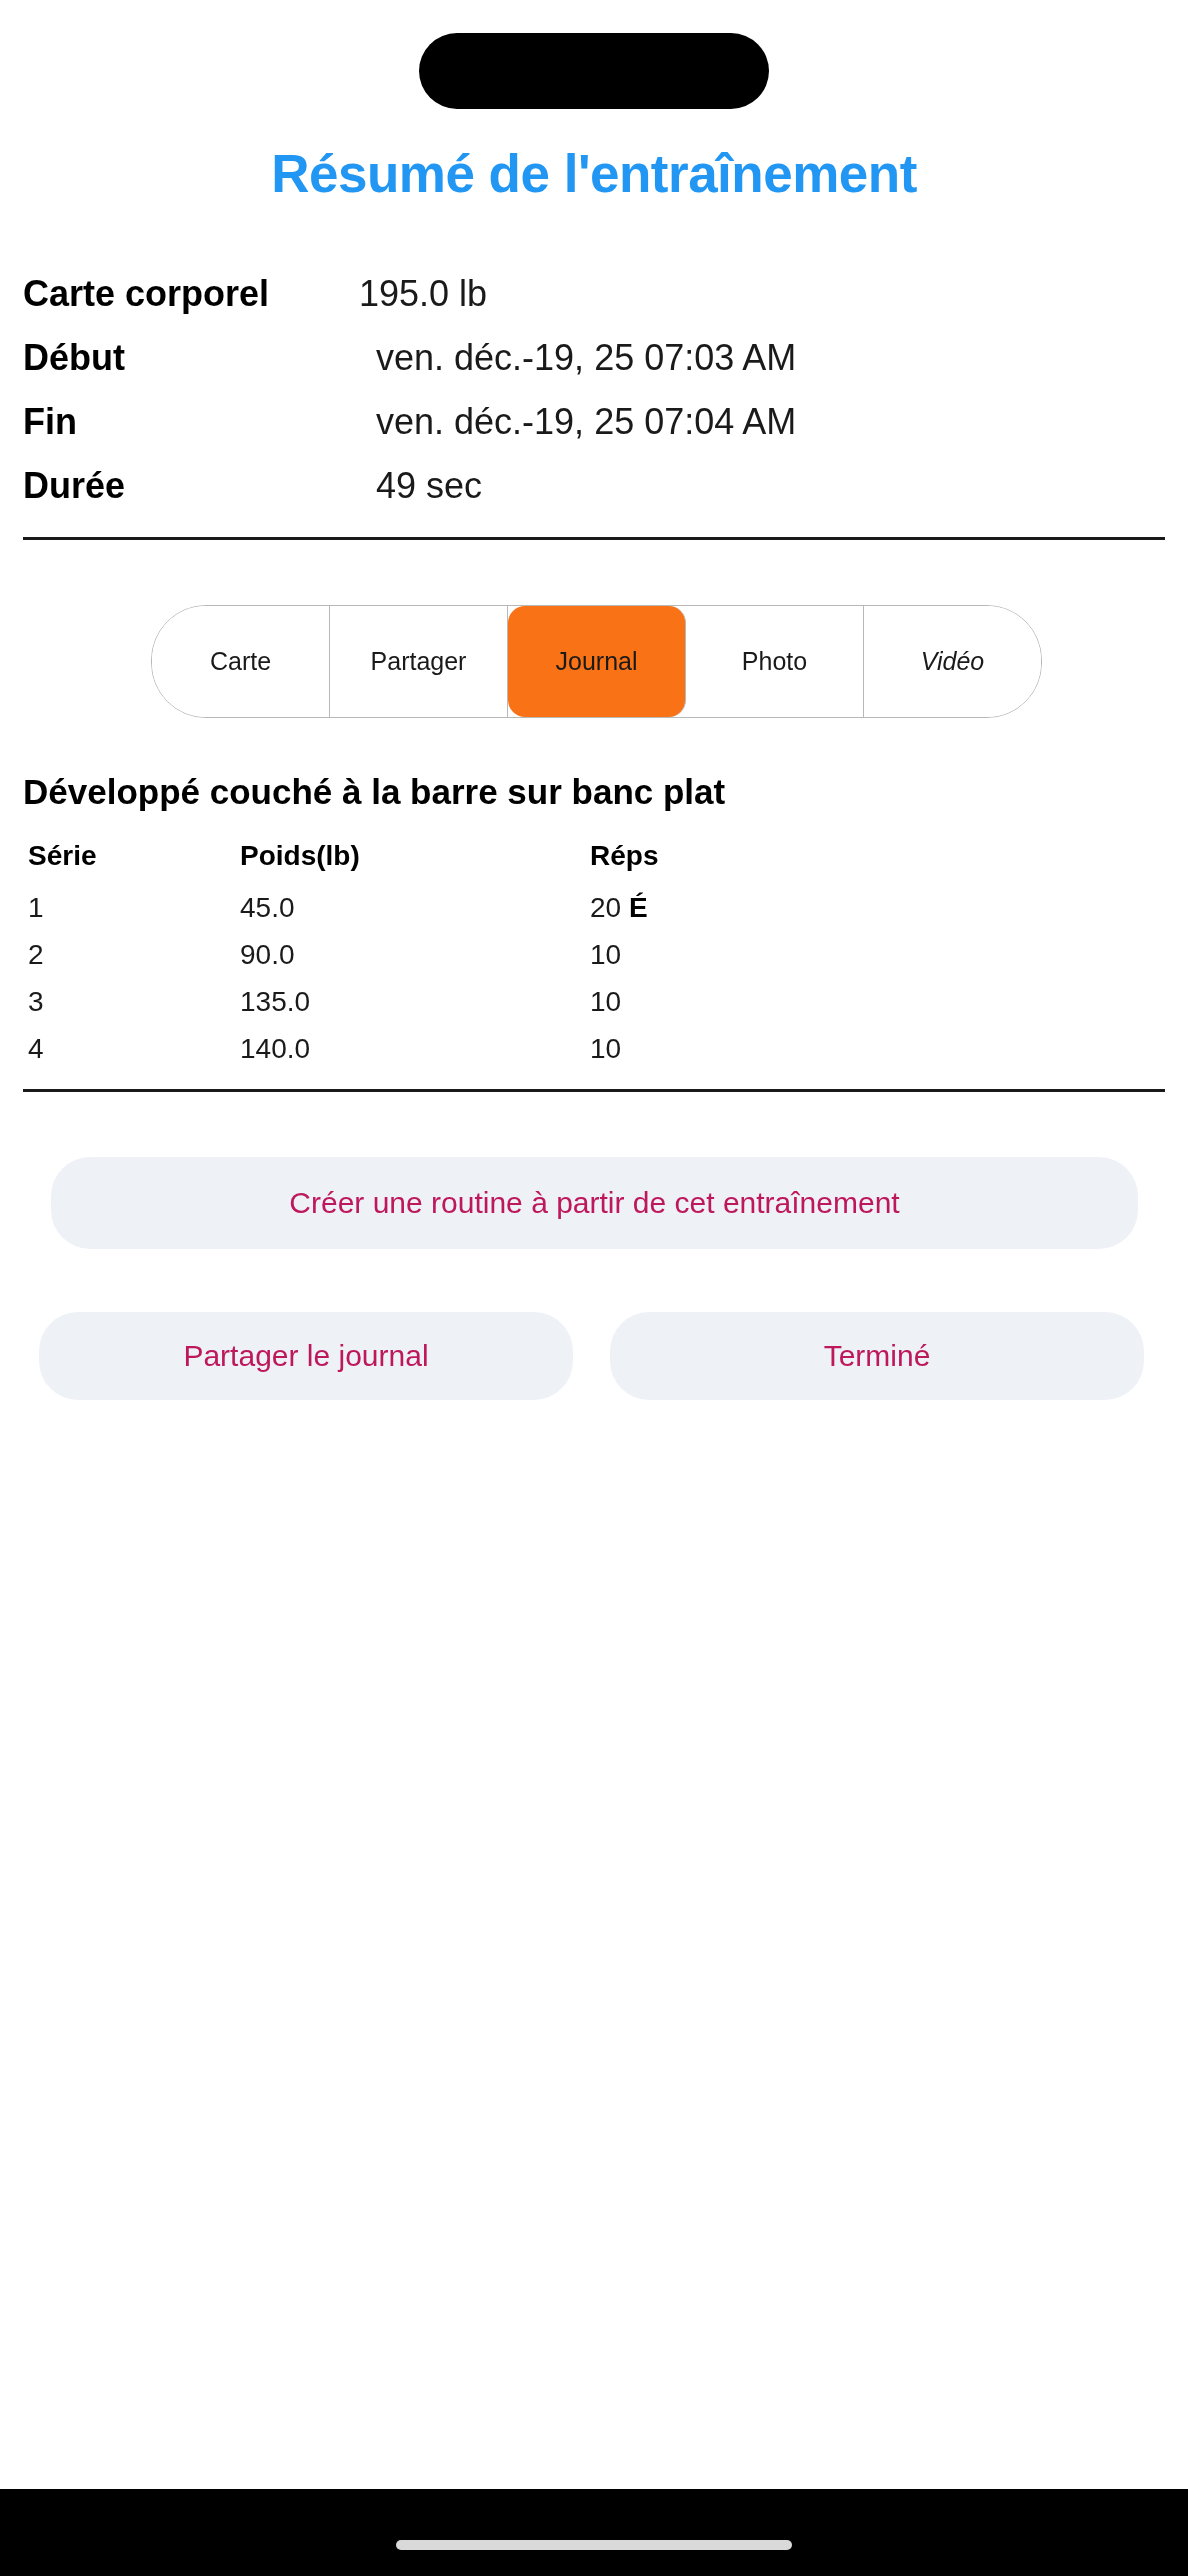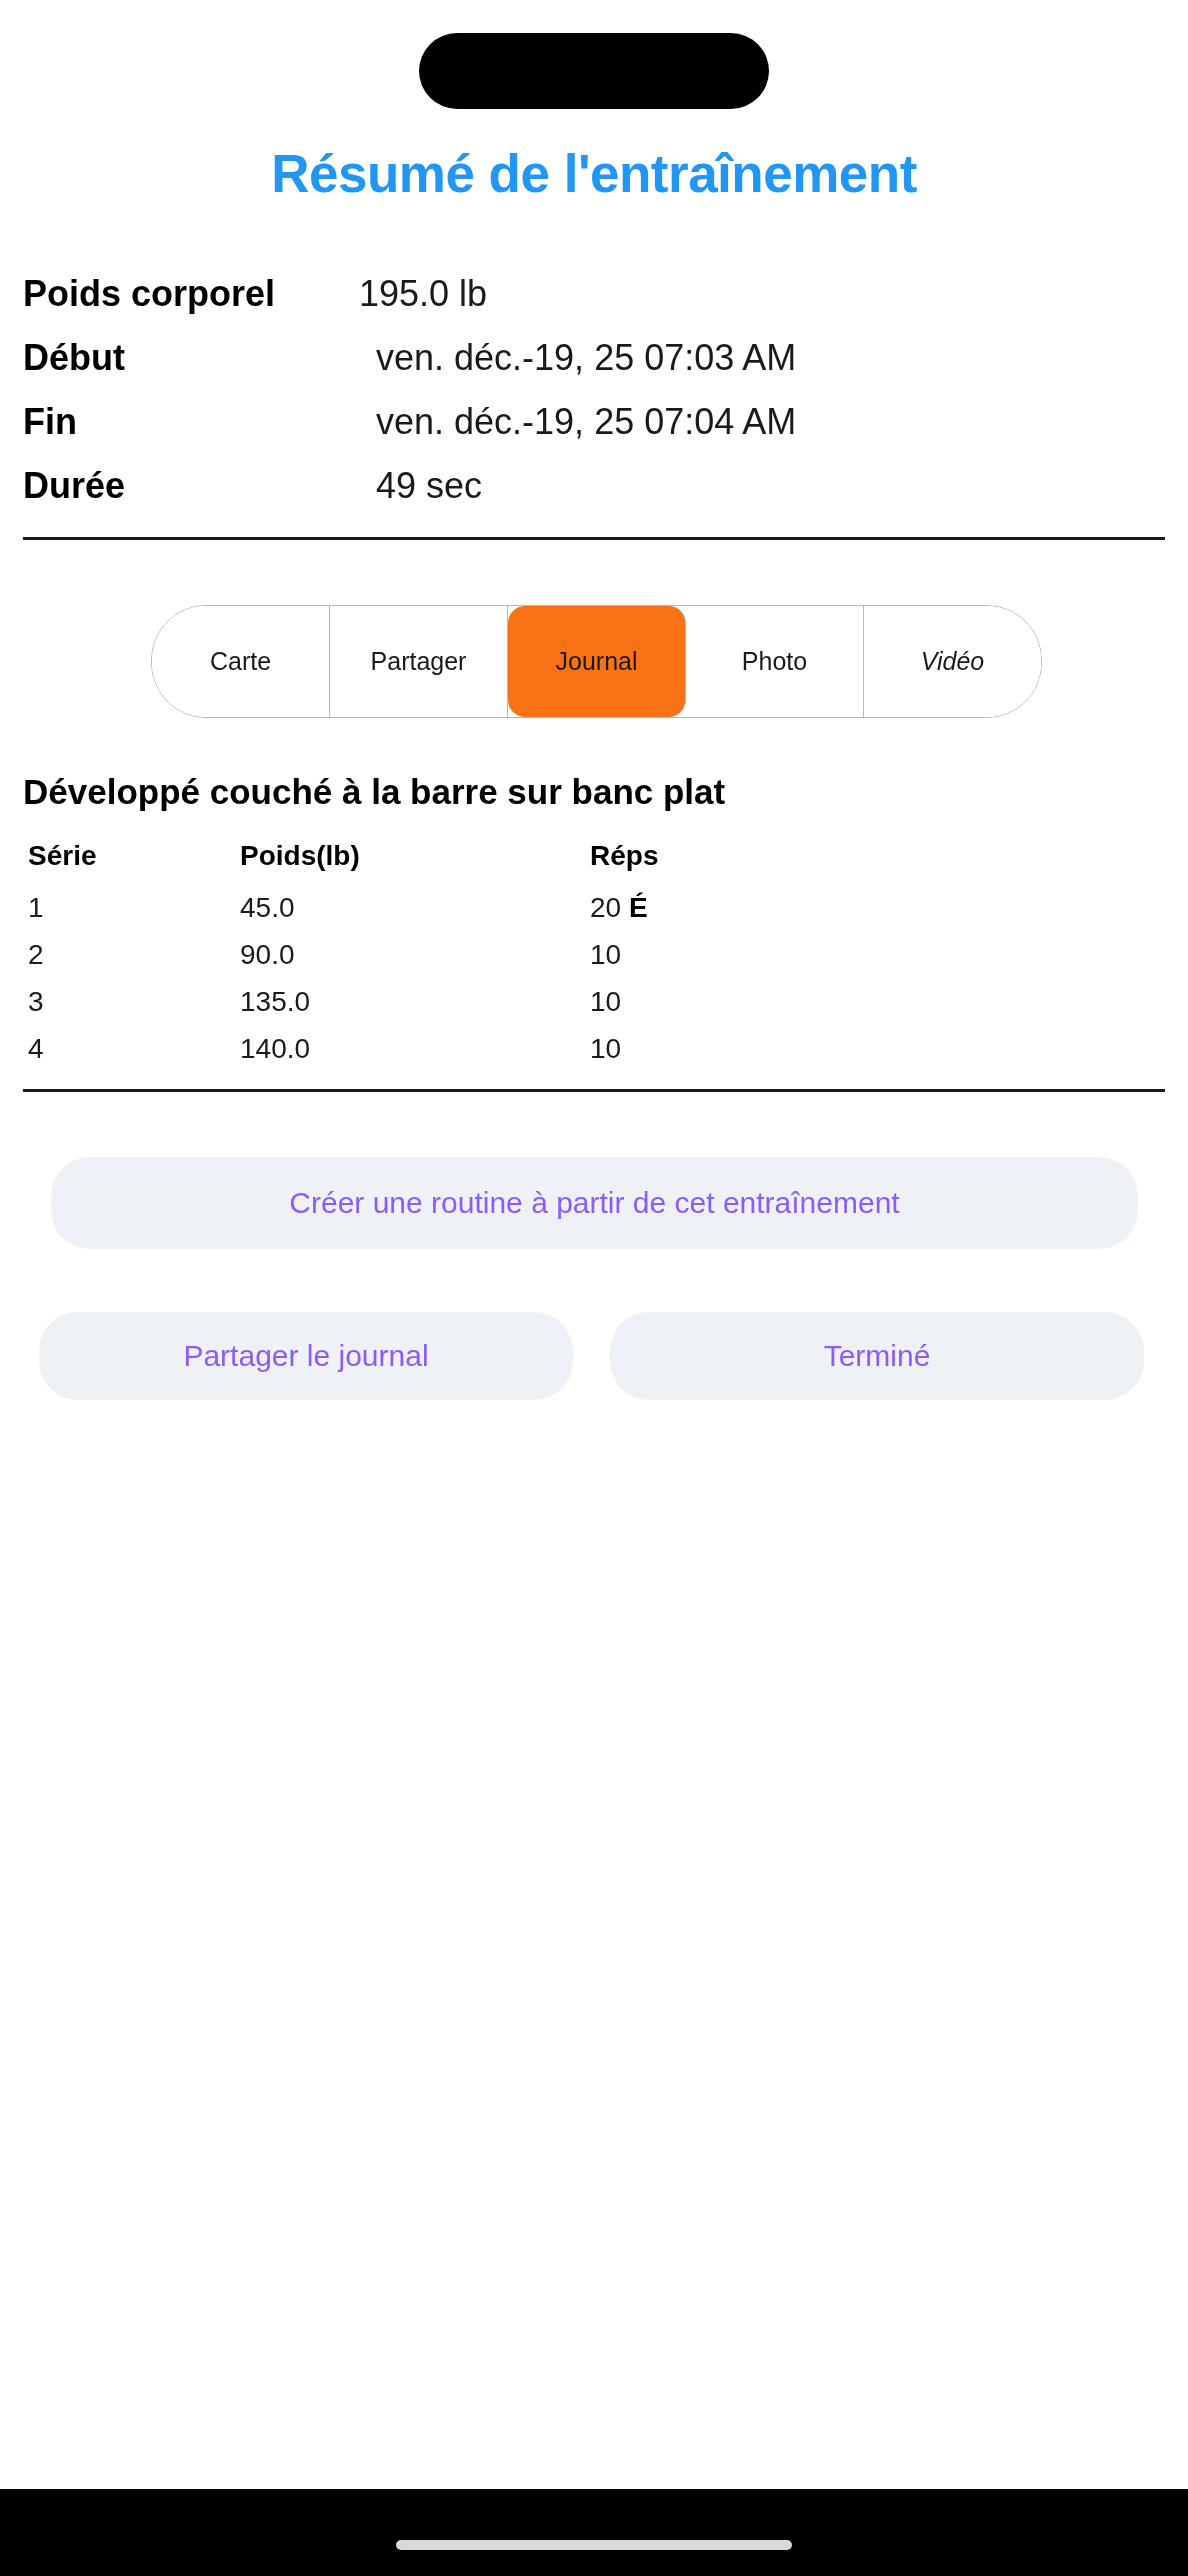--- a/index.html
+++ b/index.html
@@ -148,21 +148,21 @@
   .col-reps { width: 369px; }
   .reps-flag {
     font-weight: bold;
     color: #000000;
   }
 
   
   .btn {
     position: absolute;
     background: #eef1f6;
-    color: #8b5cf6;
+    color: #be185d;
     display: flex;
     align-items: center;
     justify-content: center;
     font-size: 30px;
     border-radius: 39px;
     box-sizing: border-box;
   }
   .btn-create {
     top: 1157px;
     left: 51px;
@@ -208,21 +208,21 @@
 <body>
 
 <div class="status-bar">
   <div class="dynamic-island"></div>
 </div>
 
 <div class="page-title">Résumé de l'entraînement</div>
 
 <div class="summary">
   <div class="summary-row r0">
-    <span class="summary-label">Poids corporel</span>
+    <span class="summary-label">Carte corporel</span>
     <span class="summary-value">195.0 lb</span>
   </div>
   <div class="summary-row r1">
     <span class="summary-label">Début</span>
     <span class="summary-value">ven. déc.-19, 25 07:03 AM</span>
   </div>
   <div class="summary-row r2">
     <span class="summary-label">Fin</span>
     <span class="summary-value">ven. déc.-19, 25 07:04 AM</span>
   </div>

